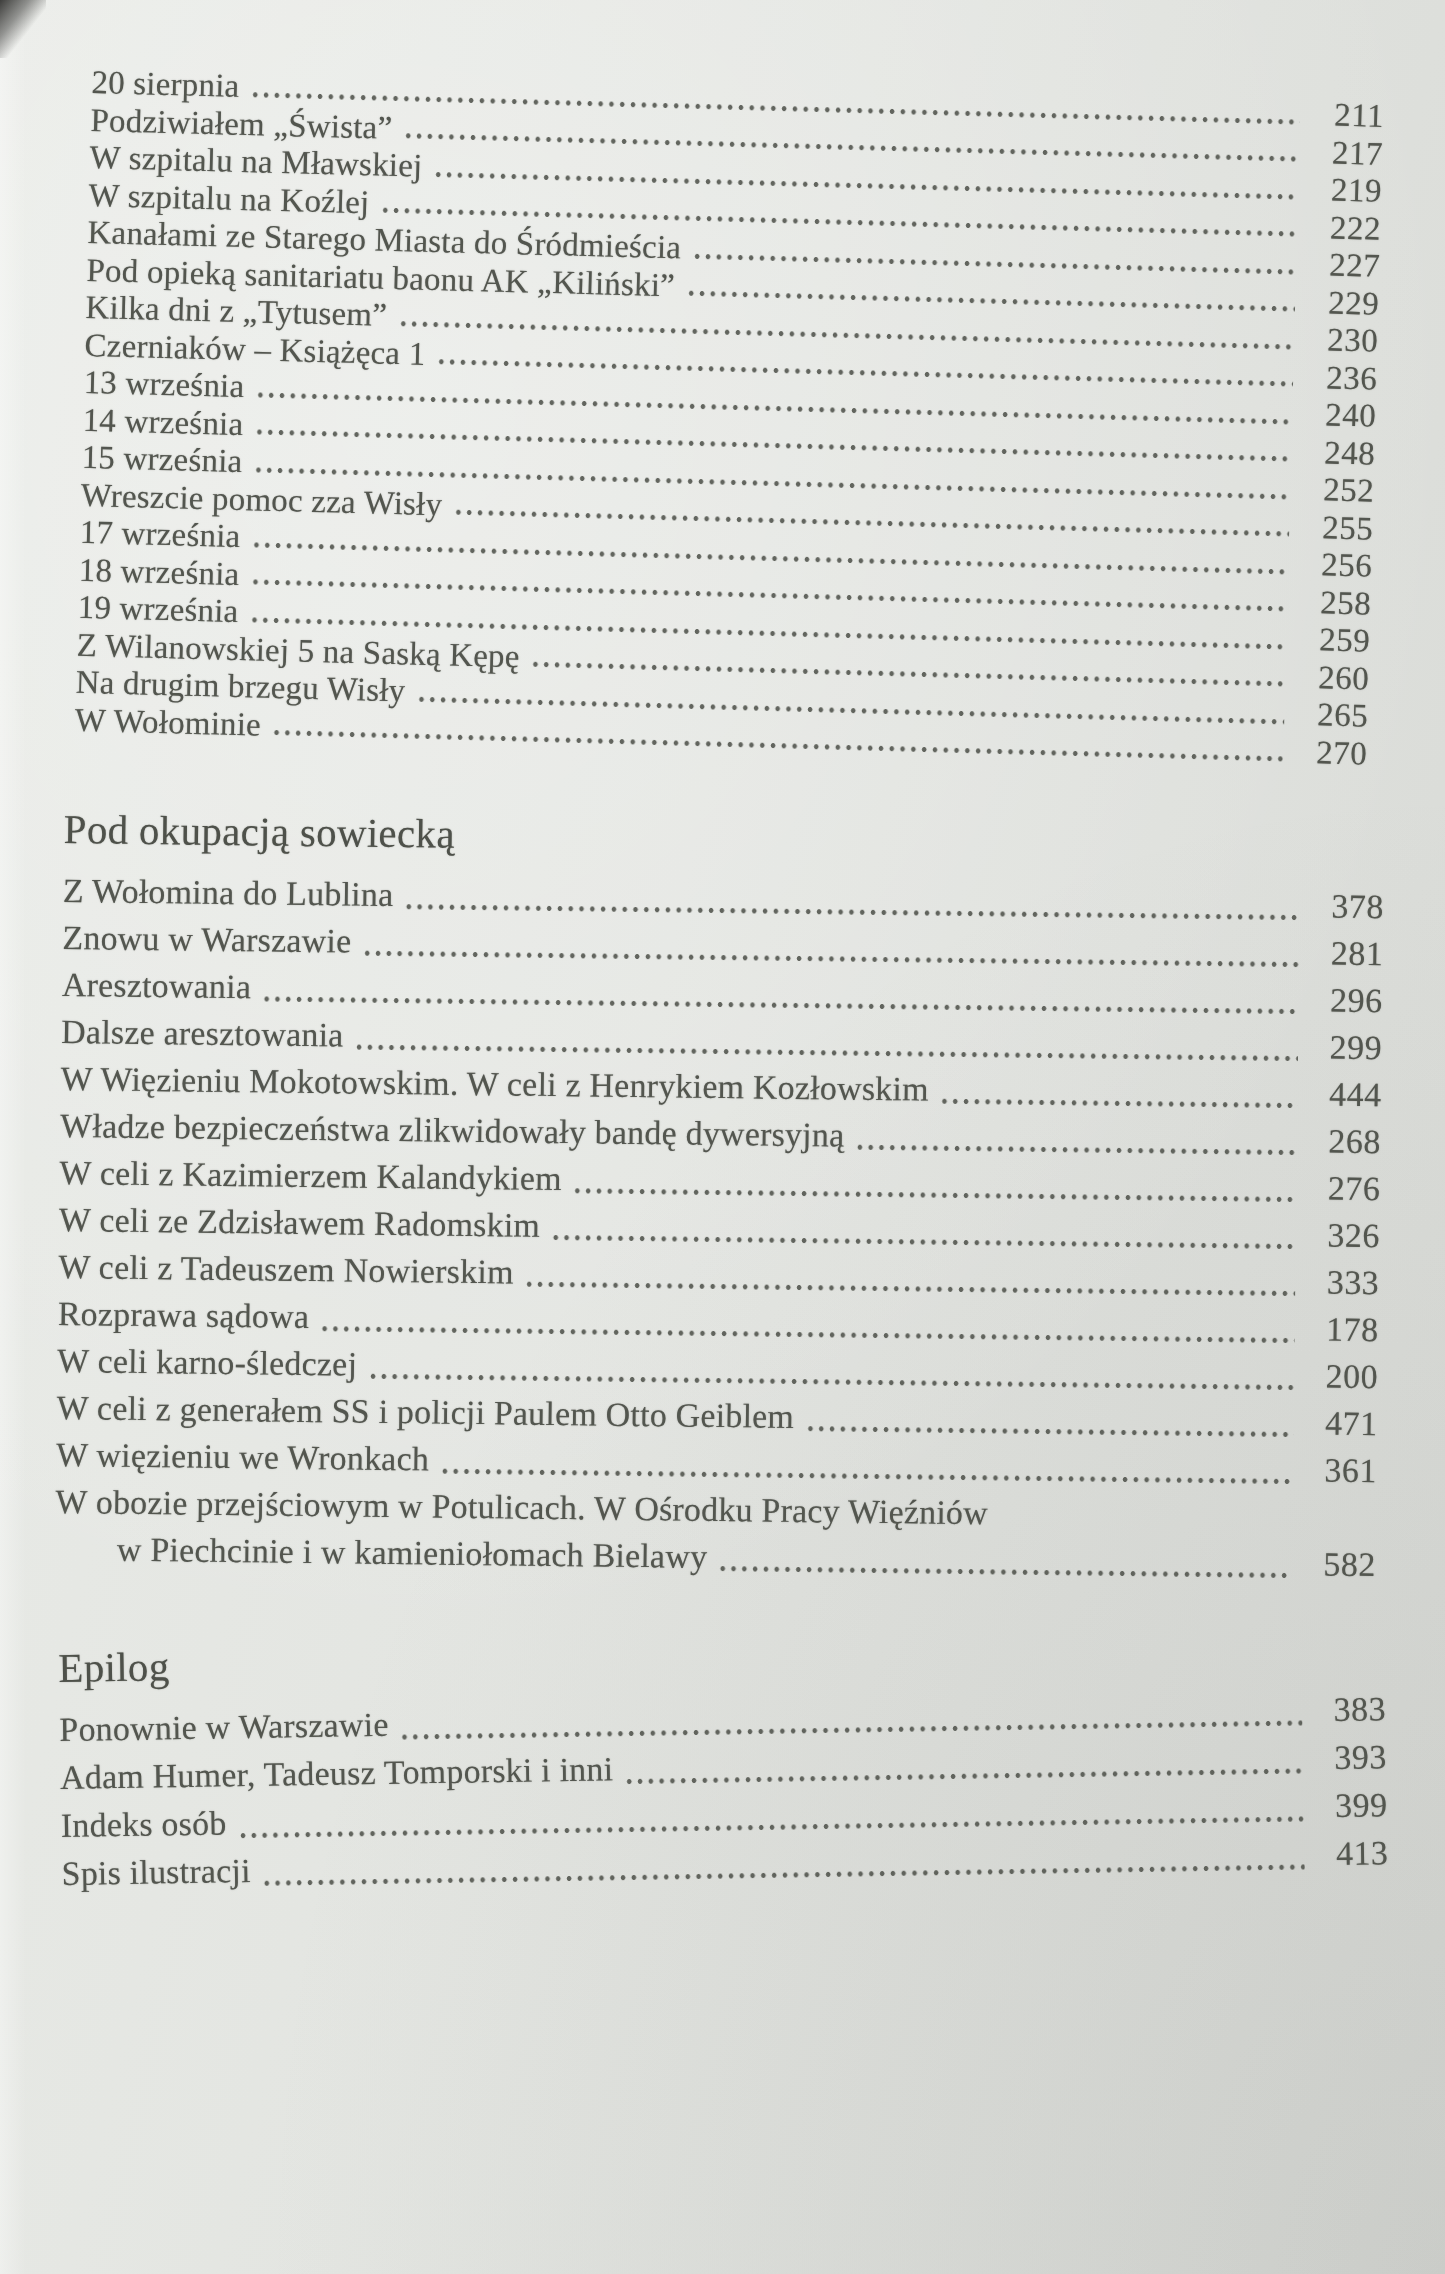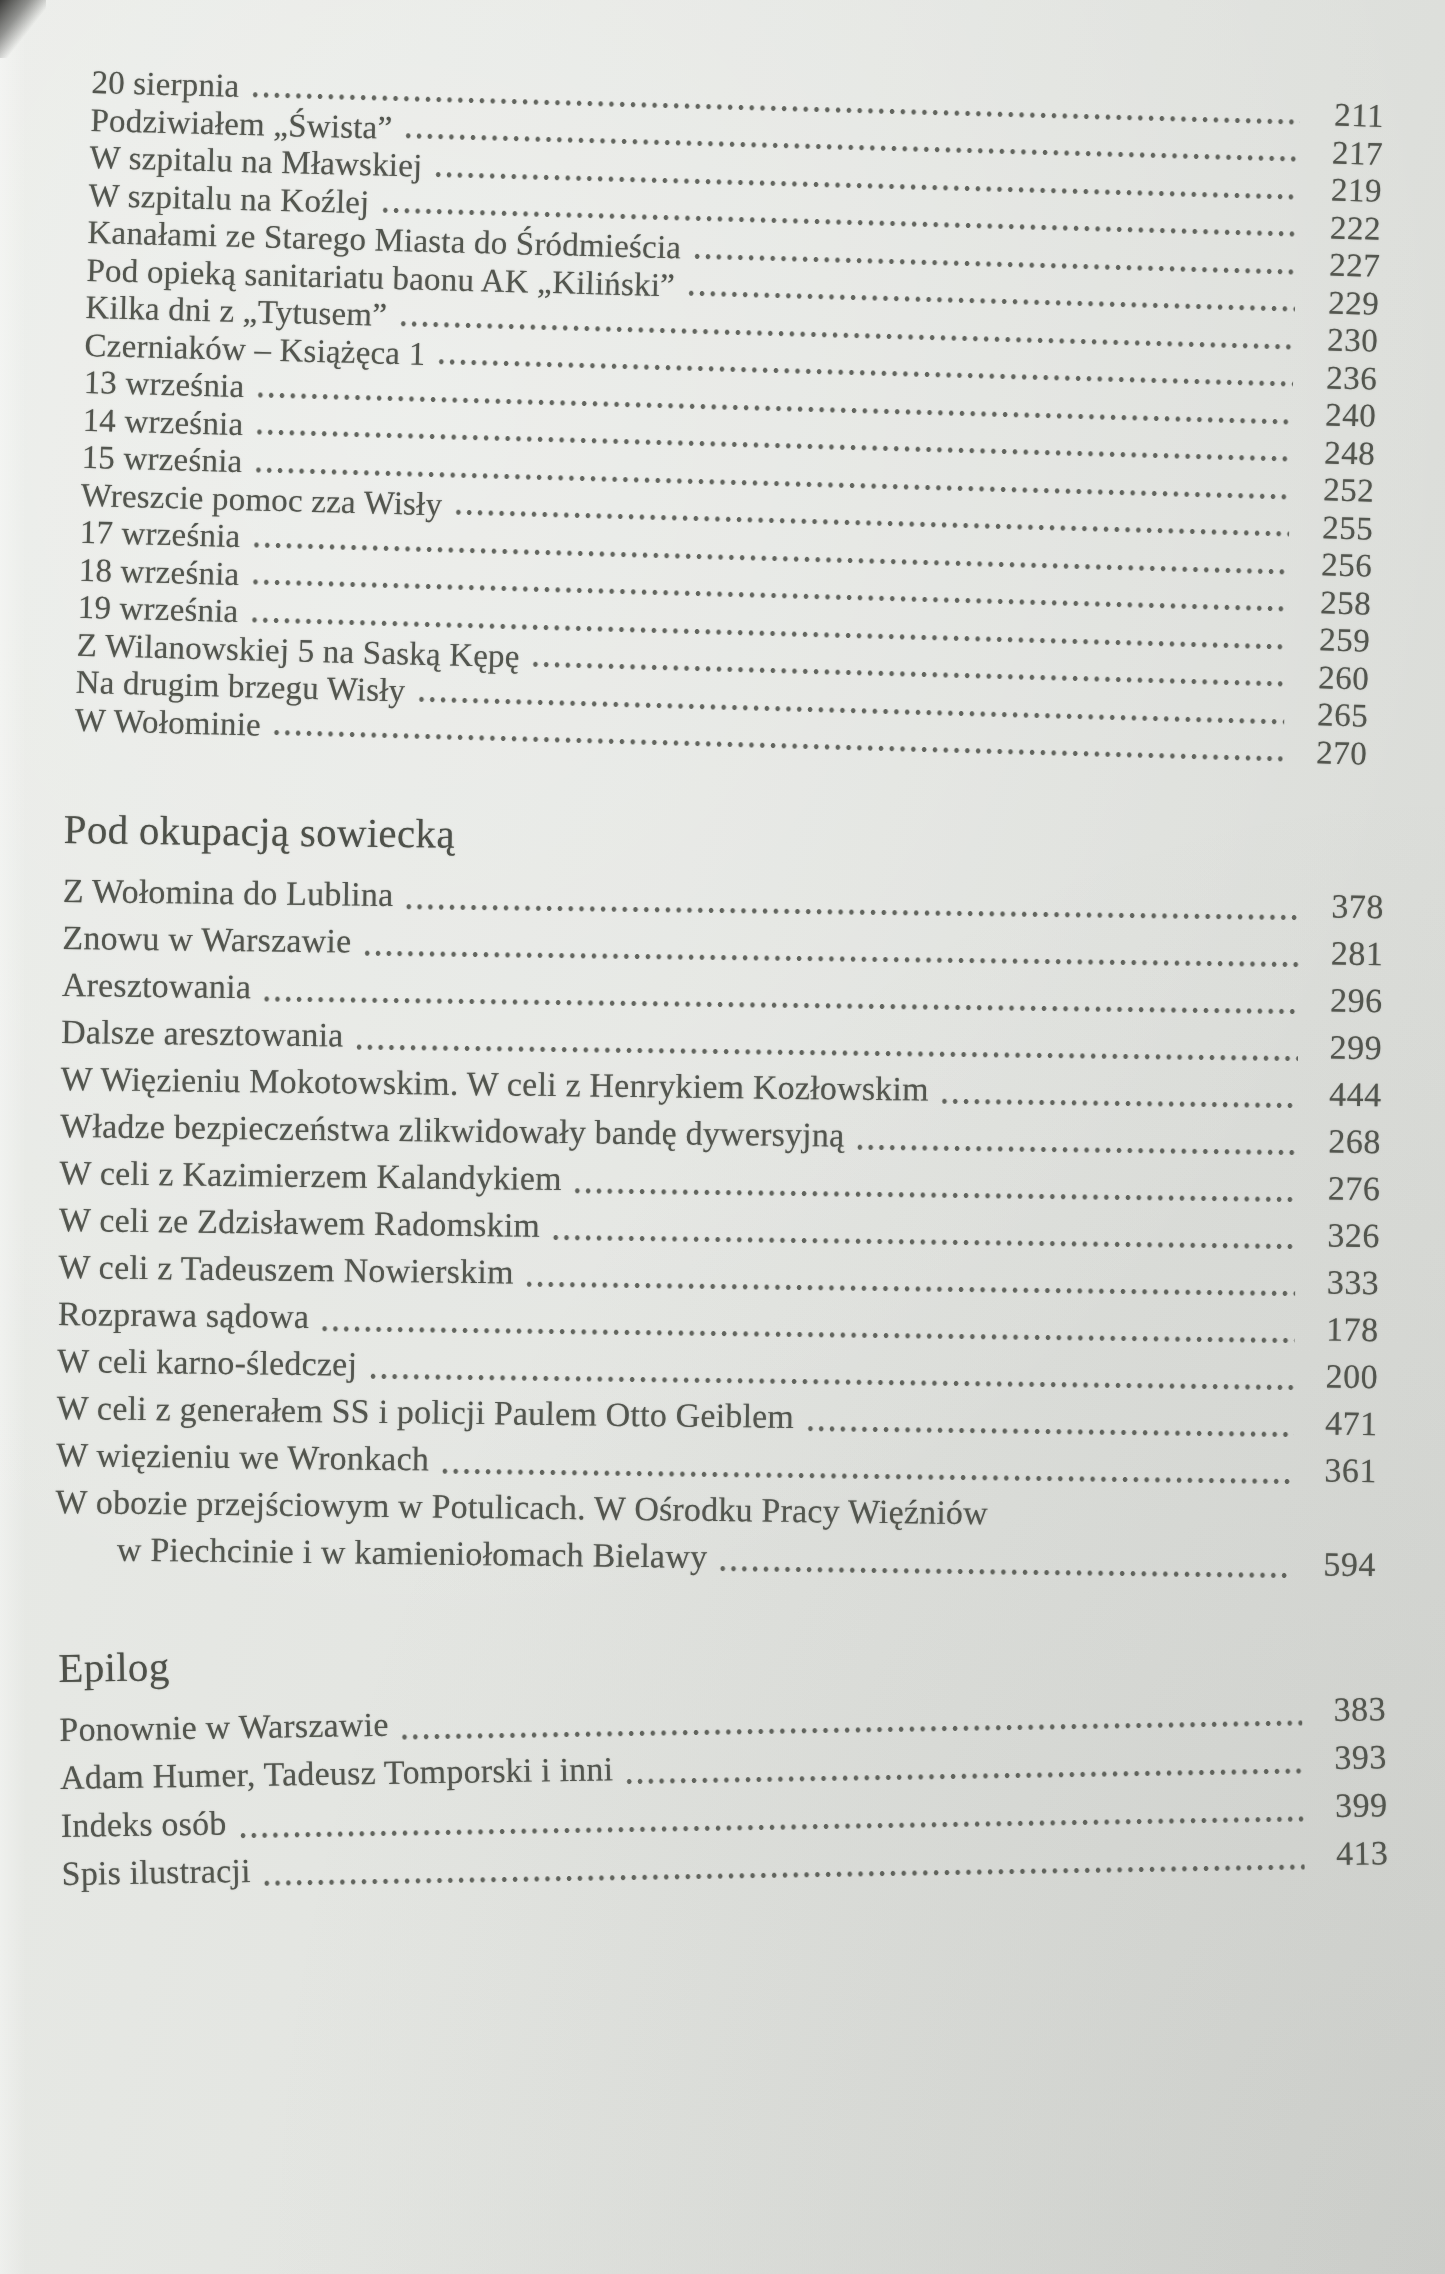--- a/index.html
+++ b/index.html
@@ -240,21 +240,21 @@
           <span class="label">W więzieniu we Wronkach</span>
           <span class="leader"></span>
           <span class="page">361</span>
         </div>
         <div class="row">
           <span class="label">W obozie przejściowym w Potulicach. W Ośrodku Pracy Więźniów</span>
         </div>
         <div class="row">
           <span class="label cont">w Piechcinie i w kamieniołomach Bielawy</span>
           <span class="leader"></span>
-          <span class="page">594</span>
+          <span class="page">582</span>
         </div>
       </div>
       <div class="toc-section sec-3">
         <div class="section-header">Epilog</div>
         <div class="row">
           <span class="label">Ponownie w Warszawie</span>
           <span class="leader"></span>
           <span class="page">383</span>
         </div>
         <div class="row">

